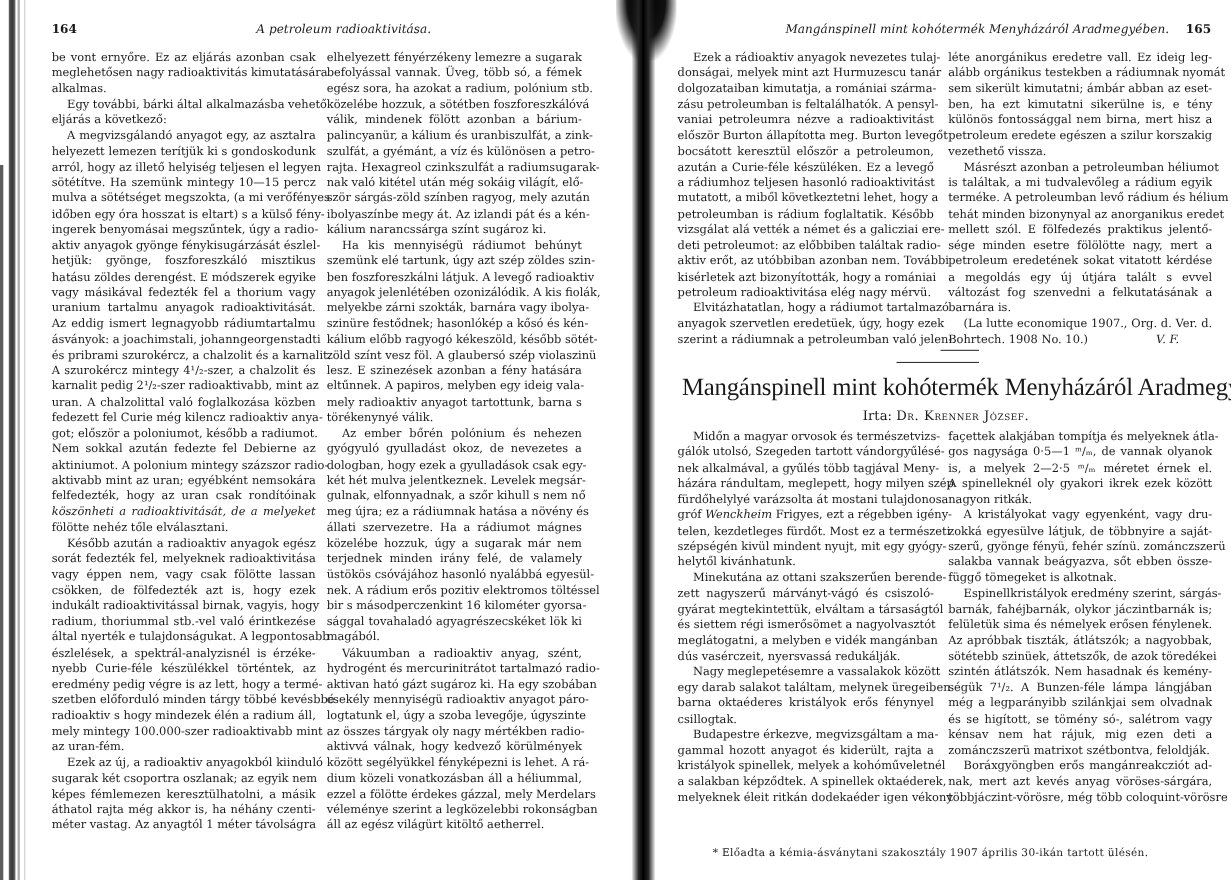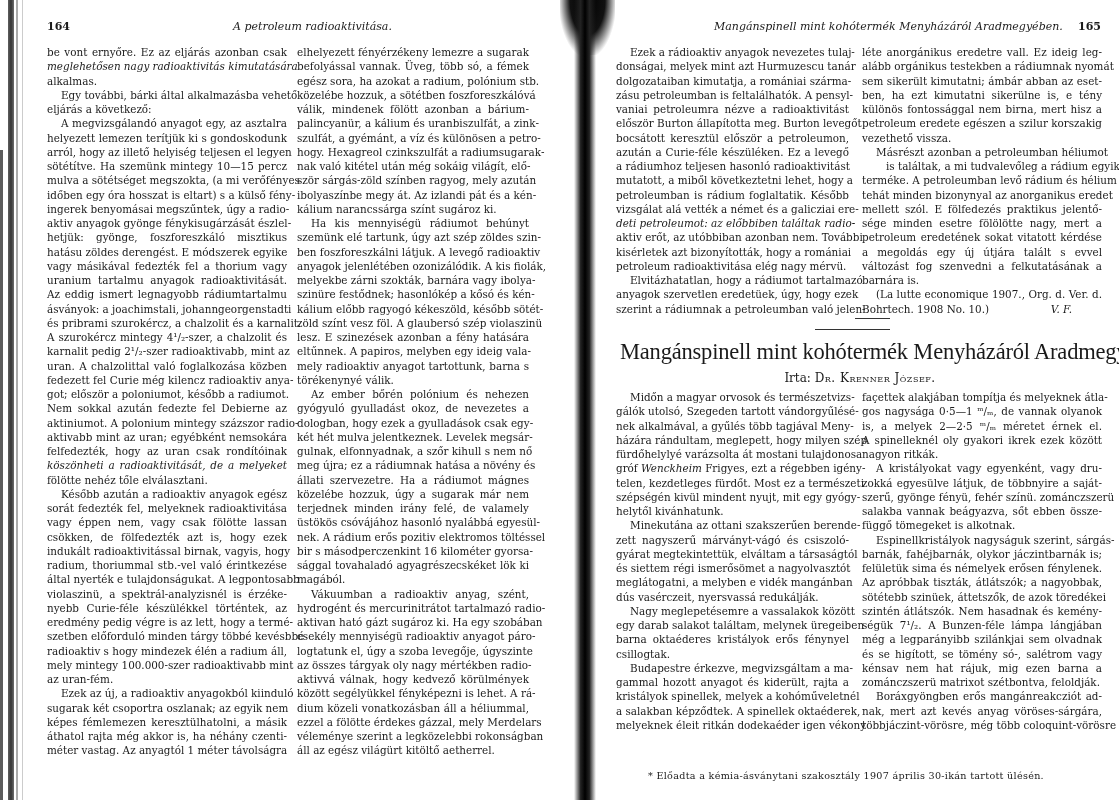--- a/index.html
+++ b/index.html
@@ -71,21 +71,21 @@
   <div>
     <div class="running-head" style="left:47px;">
       <span class="page-num">164</span>
     </div>
     <div class="running-head" style="left:233px;">
       <span class="running-title">A petroleum radioaktivitása.</span>
     </div>
 
     <div class="col" id="lp-c0" style="left:47px; top:45px; width:240px;">
         <span class="line" style="padding-left: 0px;">be vont ernyőre. Ez az eljárás azonban csak</span>
-        <span class="line" style="padding-left: 0px; font-style: italic;">meglehetősen nagy radioaktivitás kimutatására</span>
+        <span class="line" style="padding-left: 0px;">meglehetősen nagy radioaktivitás kimutatására</span>
         <span class="line last" style="padding-left: 0px;">alkalmas.</span>
         <span class="line" style="padding-left: 14px;">Egy további, bárki által alkalmazásba vehető</span>
         <span class="line last" style="padding-left: 0px;">eljárás a következő:</span>
         <span class="line" style="padding-left: 14px;">A megvizsgálandó anyagot egy, az asztalra</span>
         <span class="line" style="padding-left: 0px;">helyezett lemezen terítjük ki s gondoskodunk</span>
         <span class="line" style="padding-left: 0px;">arról, hogy az illető helyiség teljesen el legyen</span>
         <span class="line" style="padding-left: 0px;">sötétítve. Ha szemünk mintegy 10—15 percz</span>
         <span class="line" style="padding-left: 0px;">mulva a sötétséget megszokta, (a mi verőfényes</span>
         <span class="line" style="padding-left: 0px;">időben egy óra hosszat is eltart) s a külső fény-</span>
         <span class="line" style="padding-left: 0px;">ingerek benyomásai megszűntek, úgy a radio-</span>
@@ -108,42 +108,42 @@
         <span class="line" style="padding-left: 0px;">felfedezték, hogy az uran csak rondítóinak</span>
         <span class="line" style="padding-left: 0px; font-style: italic;">köszönheti a radioaktivitását, de a melyeket</span>
         <span class="line last" style="padding-left: 0px;">fölötte nehéz tőle elválasztani.</span>
         <span class="line" style="padding-left: 14px;">Később azután a radioaktiv anyagok egész</span>
         <span class="line" style="padding-left: 0px;">sorát fedezték fel, melyeknek radioaktivitása</span>
         <span class="line" style="padding-left: 0px;">vagy éppen nem, vagy csak fölötte lassan</span>
         <span class="line" style="padding-left: 0px;">csökken, de fölfedezték azt is, hogy ezek</span>
         <span class="line" style="padding-left: 0px;">indukált radioaktivitással birnak, vagyis, hogy</span>
         <span class="line" style="padding-left: 0px;">radium, thoriummal stb.-vel való érintkezése</span>
         <span class="line" style="padding-left: 0px;">által nyerték e tulajdonságukat. A legpontosabb</span>
-        <span class="line" style="padding-left: 0px;">violaszinü, a spektrál-analyzisnél is érzéke-</span>
+        <span class="line" style="padding-left: 0px;">észlelések, a spektrál-analyzisnél is érzéke-</span>
         <span class="line" style="padding-left: 0px;">nyebb Curie-féle készülékkel történtek, az</span>
         <span class="line" style="padding-left: 0px;">eredmény pedig végre is az lett, hogy a termé-</span>
         <span class="line" style="padding-left: 0px;">szetben előforduló minden tárgy többé kevésbbé</span>
         <span class="line" style="padding-left: 0px;">radioaktiv s hogy mindezek élén a radium áll,</span>
         <span class="line" style="padding-left: 0px;">mely mintegy 100.000-szer radioaktivabb mint</span>
         <span class="line last" style="padding-left: 0px;">az uran-fém.</span>
         <span class="line" style="padding-left: 14px;">Ezek az új, a radioaktiv anyagokból kiinduló</span>
         <span class="line" style="padding-left: 0px;">sugarak két csoportra oszlanak; az egyik nem</span>
         <span class="line" style="padding-left: 0px;">képes fémlemezen keresztülhatolni, a másik</span>
         <span class="line" style="padding-left: 0px;">áthatol rajta még akkor is, ha néhány czenti-</span>
         <span class="line" style="padding-left: 0px;">méter vastag. Az anyagtól 1 méter távolságra</span>
       </div>
     <div class="col" id="lp-c1" style="left:297px; top:45px; width:232px;">
         <span class="line" style="padding-left: 0px;">elhelyezett fényérzékeny lemezre a sugarak</span>
         <span class="line" style="padding-left: 0px;">befolyással vannak. Üveg, több só, a fémek</span>
         <span class="line" style="padding-left: 0px;">egész sora, ha azokat a radium, polónium stb.</span>
         <span class="line" style="padding-left: 0px;">közelébe hozzuk, a sötétben foszforeszkálóvá</span>
         <span class="line" style="padding-left: 0px;">válik, mindenek fölött azonban a bárium-</span>
         <span class="line" style="padding-left: 0px;">palincyanür, a kálium és uranbiszulfát, a zink-</span>
         <span class="line" style="padding-left: 0px;">szulfát, a gyémánt, a víz és különösen a petro-</span>
-        <span class="line" style="padding-left: 0px;">hogy. Hexagreol czinkszulfát a radiumsugarak-</span>
+        <span class="line" style="padding-left: 0px;">rajta. Hexagreol czinkszulfát a radiumsugarak-</span>
         <span class="line" style="padding-left: 0px;">nak való kitétel után még sokáig világít, elő-</span>
         <span class="line" style="padding-left: 0px;">ször sárgás-zöld színben ragyog, mely azután</span>
         <span class="line" style="padding-left: 0px;">ibolyaszínbe megy át. Az izlandi pát és a kén-</span>
         <span class="line last" style="padding-left: 0px;">kálium narancssárga színt sugároz ki.</span>
         <span class="line" style="padding-left: 14px;">Ha kis mennyiségü rádiumot behúnyt</span>
         <span class="line" style="padding-left: 0px;">szemünk elé tartunk, úgy azt szép zöldes szin-</span>
         <span class="line" style="padding-left: 0px;">ben foszforeszkálni látjuk. A levegő radioaktiv</span>
         <span class="line" style="padding-left: 0px;">anyagok jelenlétében ozonizálódik. A kis fiolák,</span>
         <span class="line" style="padding-left: 0px;">melyekbe zárni szokták, barnára vagy ibolya-</span>
         <span class="line" style="padding-left: 0px;">szinüre festődnek; hasonlókép a kősó és kén-</span>
@@ -196,38 +196,38 @@
         <span class="line" style="padding-left: 0px;">dolgozataiban kimutatja, a romániai szárma-</span>
         <span class="line" style="padding-left: 0px;">zásu petroleumban is feltalálhatók. A pensyl-</span>
         <span class="line" style="padding-left: 0px;">vaniai petroleumra nézve a radioaktivitást</span>
         <span class="line" style="padding-left: 0px;">először Burton állapította meg. Burton levegőt</span>
         <span class="line" style="padding-left: 0px;">bocsátott keresztül először a petroleumon,</span>
         <span class="line" style="padding-left: 0px;">azután a Curie-féle készüléken. Ez a levegő</span>
         <span class="line" style="padding-left: 0px;">a rádiumhoz teljesen hasonló radioaktivitást</span>
         <span class="line" style="padding-left: 0px;">mutatott, a miből következtetni lehet, hogy a</span>
         <span class="line" style="padding-left: 0px;">petroleumban is rádium foglaltatik. Később</span>
         <span class="line" style="padding-left: 0px;">vizsgálat alá vették a német és a galicziai ere-</span>
-        <span class="line" style="padding-left: 0px; font-style: italic;">deti petroleumot: az előbbiben találtak radio-</span>
+        <span class="line" style="padding-left: 0px;">deti petroleumot: az előbbiben találtak radio-</span>
         <span class="line" style="padding-left: 0px;">aktiv erőt, az utóbbiban azonban nem. További</span>
         <span class="line" style="padding-left: 0px;">kisérletek azt bizonyították, hogy a romániai</span>
         <span class="line last" style="padding-left: 0px;">petroleum radioaktivitása elég nagy mérvü.</span>
         <span class="line" style="padding-left: 14px;">Elvitázhatatlan, hogy a rádiumot tartalmazó</span>
         <span class="line" style="padding-left: 0px;">anyagok szervetlen eredetüek, úgy, hogy ezek</span>
         <span class="line last" style="padding-left: 0px;">szerint a rádiumnak a petroleumban való jelen-</span>
       </div>
     <div class="col" id="rp-c1" style="left:862px; top:45px; width:240px;">
         <span class="line" style="padding-left: 0px;">léte anorgánikus eredetre vall. Ez ideig leg-</span>
         <span class="line" style="padding-left: 0px;">alább orgánikus testekben a rádiumnak nyomát</span>
         <span class="line" style="padding-left: 0px;">sem sikerült kimutatni; ámbár abban az eset-</span>
         <span class="line" style="padding-left: 0px;">ben, ha ezt kimutatni sikerülne is, e tény</span>
         <span class="line" style="padding-left: 0px;">különös fontossággal nem birna, mert hisz a</span>
         <span class="line" style="padding-left: 0px;">petroleum eredete egészen a szilur korszakig</span>
         <span class="line last" style="padding-left: 0px;">vezethető vissza.</span>
         <span class="line" style="padding-left: 14px;">Másrészt azonban a petroleumban héliumot</span>
-        <span class="line" style="padding-left: 0px; margin-left: 24px;">is találtak, a mi tudvalevőleg a rádium egyik</span>
+        <span class="line" style="padding-left: 0px;">is találtak, a mi tudvalevőleg a rádium egyik</span>
         <span class="line" style="padding-left: 0px;">terméke. A petroleumban levő rádium és hélium</span>
         <span class="line" style="padding-left: 0px;">tehát minden bizonynyal az anorganikus eredet</span>
         <span class="line" style="padding-left: 0px;">mellett szól. E fölfedezés praktikus jelentő-</span>
         <span class="line" style="padding-left: 0px;">sége minden esetre fölölötte nagy, mert a</span>
         <span class="line" style="padding-left: 0px;">petroleum eredetének sokat vitatott kérdése</span>
         <span class="line" style="padding-left: 0px;">a megoldás egy új útjára talált s evvel</span>
         <span class="line" style="padding-left: 0px;">változást fog szenvedni a felkutatásának a</span>
         <span class="line last" style="padding-left: 0px;">barnára is.</span>
         <span class="line" style="padding-left: 14px;">(La lutte economique 1907., Org. d. Ver. d.</span>
         <span class="line last" style="padding-left: 0px; display: block;">Bohrtech. 1908 No. 10.)<span class="sign" style="margin-right: 30px;">V. F.</span></span>
@@ -272,30 +272,30 @@
         <span class="line" style="padding-left: 0px;">façettek alakjában tompítja és melyeknek átla-</span>
         <span class="line" style="padding-left: 0px;">gos nagysága 0·5—1 ᵐ/ₘ, de vannak olyanok</span>
         <span class="line" style="padding-left: 0px;">is, a melyek 2—2·5 ᵐ/ₘ méretet érnek el.</span>
         <span class="line" style="padding-left: 0px;">A spinelleknél oly gyakori ikrek ezek között</span>
         <span class="line last" style="padding-left: 0px;">nagyon ritkák.</span>
         <span class="line" style="padding-left: 14px;">A kristályokat vagy egyenként, vagy dru-</span>
         <span class="line" style="padding-left: 0px;">zokká egyesülve látjuk, de többnyire a saját-</span>
         <span class="line" style="padding-left: 0px;">szerű, gyönge fényü, fehér színü. zománczszerü</span>
         <span class="line" style="padding-left: 0px;">salakba vannak beágyazva, sőt ebben össze-</span>
         <span class="line last" style="padding-left: 0px;">függő tömegeket is alkotnak.</span>
-        <span class="line" style="padding-left: 14px;">Espinellkristályok nagyságuk szerint, sárgás-</span>
+        <span class="line" style="padding-left: 14px;">Espinellkristályok eredmény szerint, sárgás-</span>
         <span class="line" style="padding-left: 0px;">barnák, fahéjbarnák, olykor jáczintbarnák is;</span>
         <span class="line" style="padding-left: 0px;">felületük sima és némelyek erősen fénylenek.</span>
         <span class="line" style="padding-left: 0px;">Az apróbbak tiszták, átlátszók; a nagyobbak,</span>
         <span class="line" style="padding-left: 0px;">sötétebb szinüek, áttetszők, de azok töredékei</span>
         <span class="line" style="padding-left: 0px;">szintén átlátszók. Nem hasadnak és kemény-</span>
         <span class="line" style="padding-left: 0px;">ségük 7¹/₂. A Bunzen-féle lámpa lángjában</span>
         <span class="line" style="padding-left: 0px;">még a legparányibb szilánkjai sem olvadnak</span>
         <span class="line" style="padding-left: 0px;">és se higított, se tömény só-, salétrom vagy</span>
-        <span class="line" style="padding-left: 0px;">kénsav nem hat rájuk, mig ezen barna a</span>
+        <span class="line" style="padding-left: 0px;">kénsav nem hat rájuk, mig ezen deti a</span>
         <span class="line last" style="padding-left: 0px;">zománczszerü matrixot szétbontva, feloldják.</span>
         <span class="line" style="padding-left: 14px;">Boráxgyöngben erős mangánreakcziót ad-</span>
         <span class="line" style="padding-left: 0px;">nak, mert azt kevés anyag vöröses-sárgára,</span>
         <span class="line" style="padding-left: 0px;">többjáczint-vörösre, még több coloquint-vörösre</span>
       </div>
 
     <div class="footnote">* Előadta a kémia-ásványtani szakosztály 1907 április 30-ikán tartott ülésén.</div>
   </div>
 </div>
 

